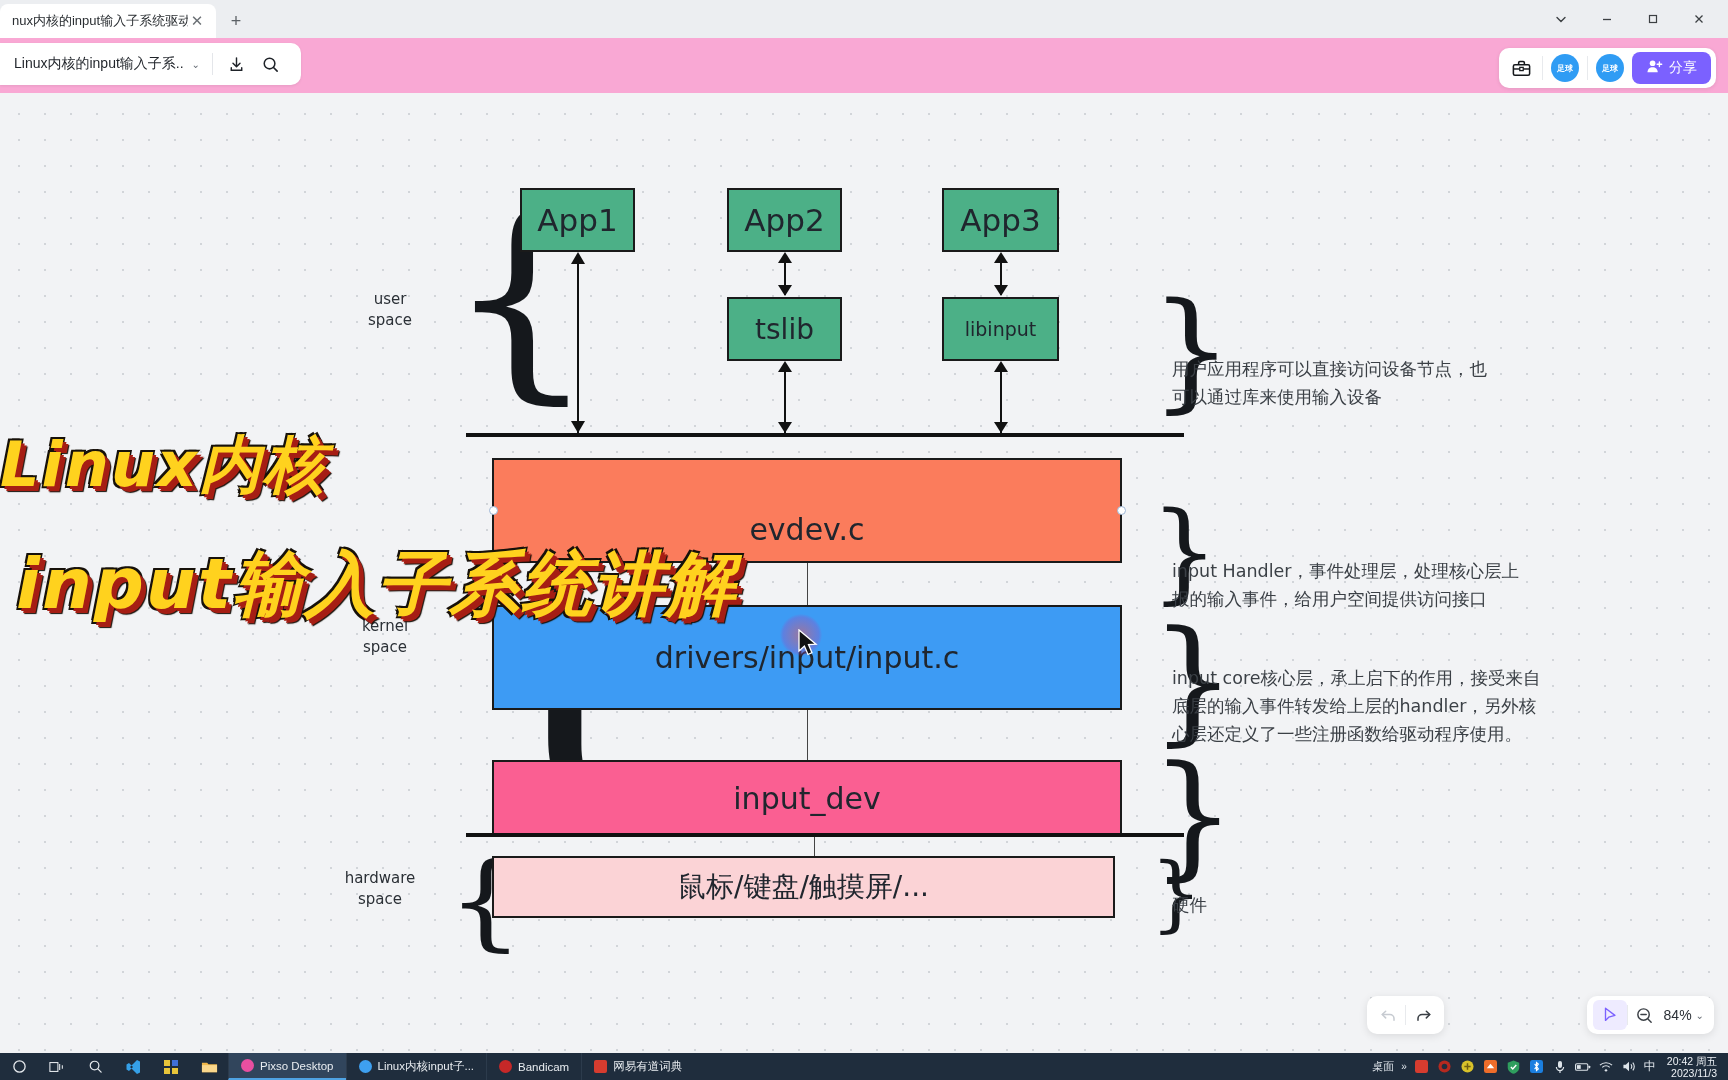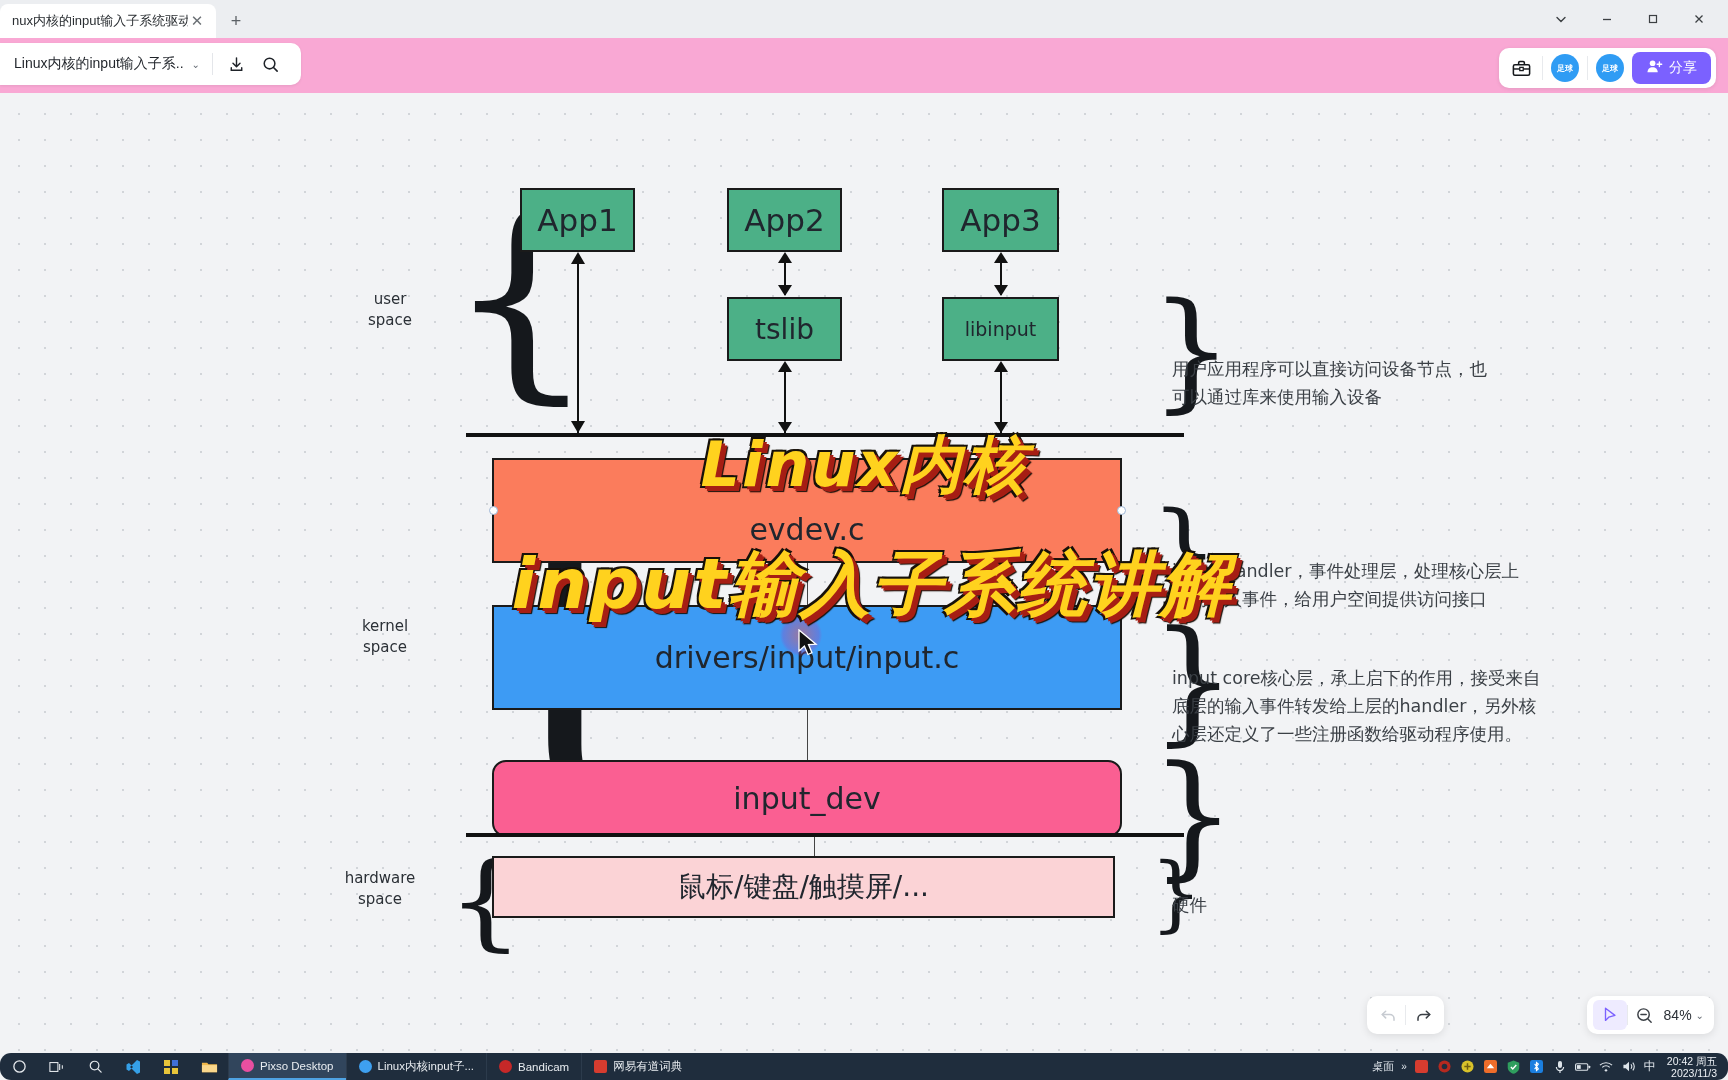--- a/index.html
+++ b/index.html
@@ -109,21 +109,21 @@
   .box {
     position: absolute;
     border: 2px solid #1a1a1a;
     display: flex; align-items: center; justify-content: center;
     color: #20262e;
     font-family: "DejaVu Sans", "Liberation Sans", sans-serif;
   }
   .green { background: #4cb087; }
   .orange { background: #fb7c5c; }
   .blue   { background: #3d9bf4; }
-  .pinkd  { background: #fa5f92; border-radius: 14px; }
+  .pinkd  { background: #fa5f92; }
   .pinkl  { background: #fbd3d6; }
 
   .arrow-line { position: absolute; background: #111; width: 2px; }
   .hline { position: absolute; background: #111; height: 4px; }
   .thin-line { position: absolute; background: #444; width: 1px; }
 
   .ann {
     position: absolute;
     font-size: 17.5px; line-height: 28px; color: #3b4046;
     font-family: "DejaVu Sans", "Liberation Sans", sans-serif;
@@ -137,21 +137,21 @@
   .brace {
     position: absolute;
     font-family: "DejaVu Serif", serif;
     color: #15181c;
     line-height: 1;
   }
 
   
   .overlay-title {
     position: absolute; left: 0; top: 0; width: 1728px;
-    text-align: center; pointer-events: none;
+    pointer-events: none;
     font-family: "DejaVu Sans", "Liberation Sans", sans-serif;
     font-weight: bold; font-style: italic;
     color: #ffd21e;
     letter-spacing: 2px;
   }
   .ot1 { top: 330px; font-size: 62px;
     text-shadow: 3px 3px 0 #a61e14, 5px 5px 0 #a61e14, -2px -2px 0 #17110a, 2px -2px 0 #17110a, -2px 2px 0 #17110a, 6px 6px 1px #17110a; }
   .ot2 { top: 445px; font-size: 70px;
     text-shadow: 3px 3px 0 #a61e14, 5px 5px 0 #a61e14, -2px -2px 0 #17110a, 2px -2px 0 #17110a, -2px 2px 0 #17110a, 6px 6px 1px #17110a; padding-left: 16px; }
 
@@ -183,21 +183,21 @@
   .zbtn.disabled { color: #c7cbd1; }
   .zbtn.active { background:#eeebff; color:#7b61ff; }
   .zlabel { font-size: 14px; color:#2b3036; padding: 0 4px 0 2px; }
   .zcaret { font-size: 10px; color:#646a73; padding-right: 4px; cursor:pointer; }
   .grp-div { width:1px; height:20px; background:#e8eaed; }
 
   
   .taskbar {
     position: absolute; left: 0; bottom: 0; width: 1728px; height: 27px;
     background: #1f2d3d;
-    display: flex; align-items: center; border-radius: 11px;
+    display: flex; align-items: center;
   }
   .tb-icon {
     width: 38px; height: 27px; display:flex; align-items:center; justify-content:center;
     color:#e4e8ec; font-size:14px; cursor:pointer;
   }
   .tb-app {
     display:flex; align-items:center; gap:6px;
     height:27px; padding: 0 12px; color:#e8ecf0; font-size:11.5px;
     border-left: 1px solid #2c3b4c; cursor:pointer; white-space:nowrap;
   }

